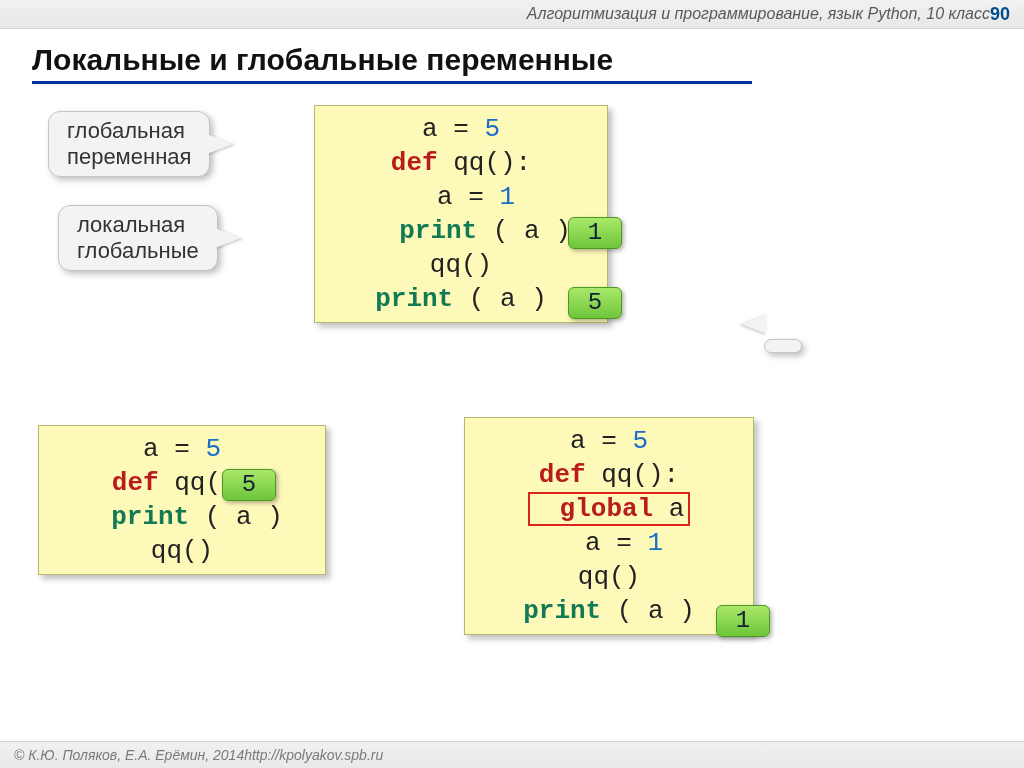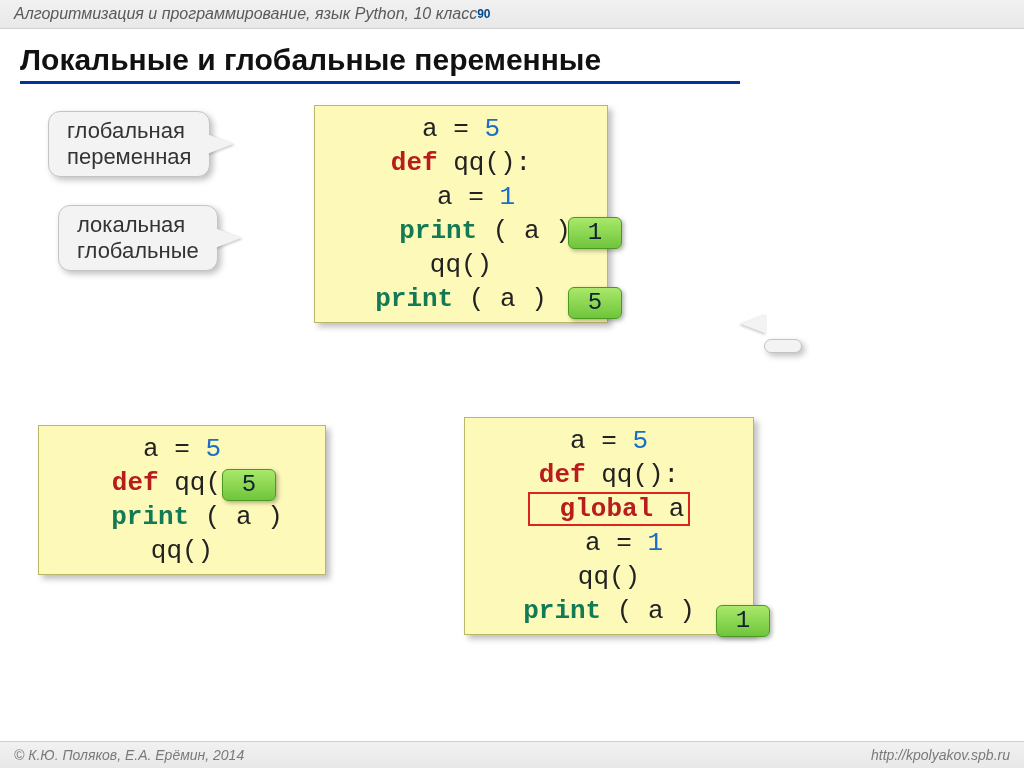--- a/index.html
+++ b/index.html
@@ -15,47 +15,46 @@
   .header {
     background: linear-gradient(#f1f1f1, #e8e8e8);
     border-bottom: 1px solid #d0d0d0;
     height: 28px;
     padding: 0 14px;
     font-style: italic;
     color: #5a5a5a;
     font-size: 16px;
     display: flex;
     align-items: center;
-    justify-content: flex-start;
+    justify-content: flex-end;
   }
   .slide-num {
     color: #004b8d;
     font-weight: bold;
-    font-size: 12px;
+    font-size: 18px;
     font-style: normal;
   }
   .footer {
     position: absolute;
     bottom: 0;
     left: 0;
     right: 0;
     background: linear-gradient(#f1f1f1, #e8e8e8);
     border-top: 1px solid #d0d0d0;
     height: 26px;
     padding: 0 14px;
     font-style: italic;
     color: #7a7a7a;
     font-size: 14px;
     display: flex;
     align-items: center;
-    justify-content: space-between;
   }
   .content {
     position: relative;
-    padding: 10px 24px 0 20px;
+    padding: 10px 24px 0 32px;
     height: 710px;
   }
   h1.title {
     margin: 4px 0 8px 0;
     font-size: 30px;
     font-weight: bold;
     color: #111;
     border-bottom: 3px solid #0033a0;
     padding-bottom: 4px;
     width: 720px;

